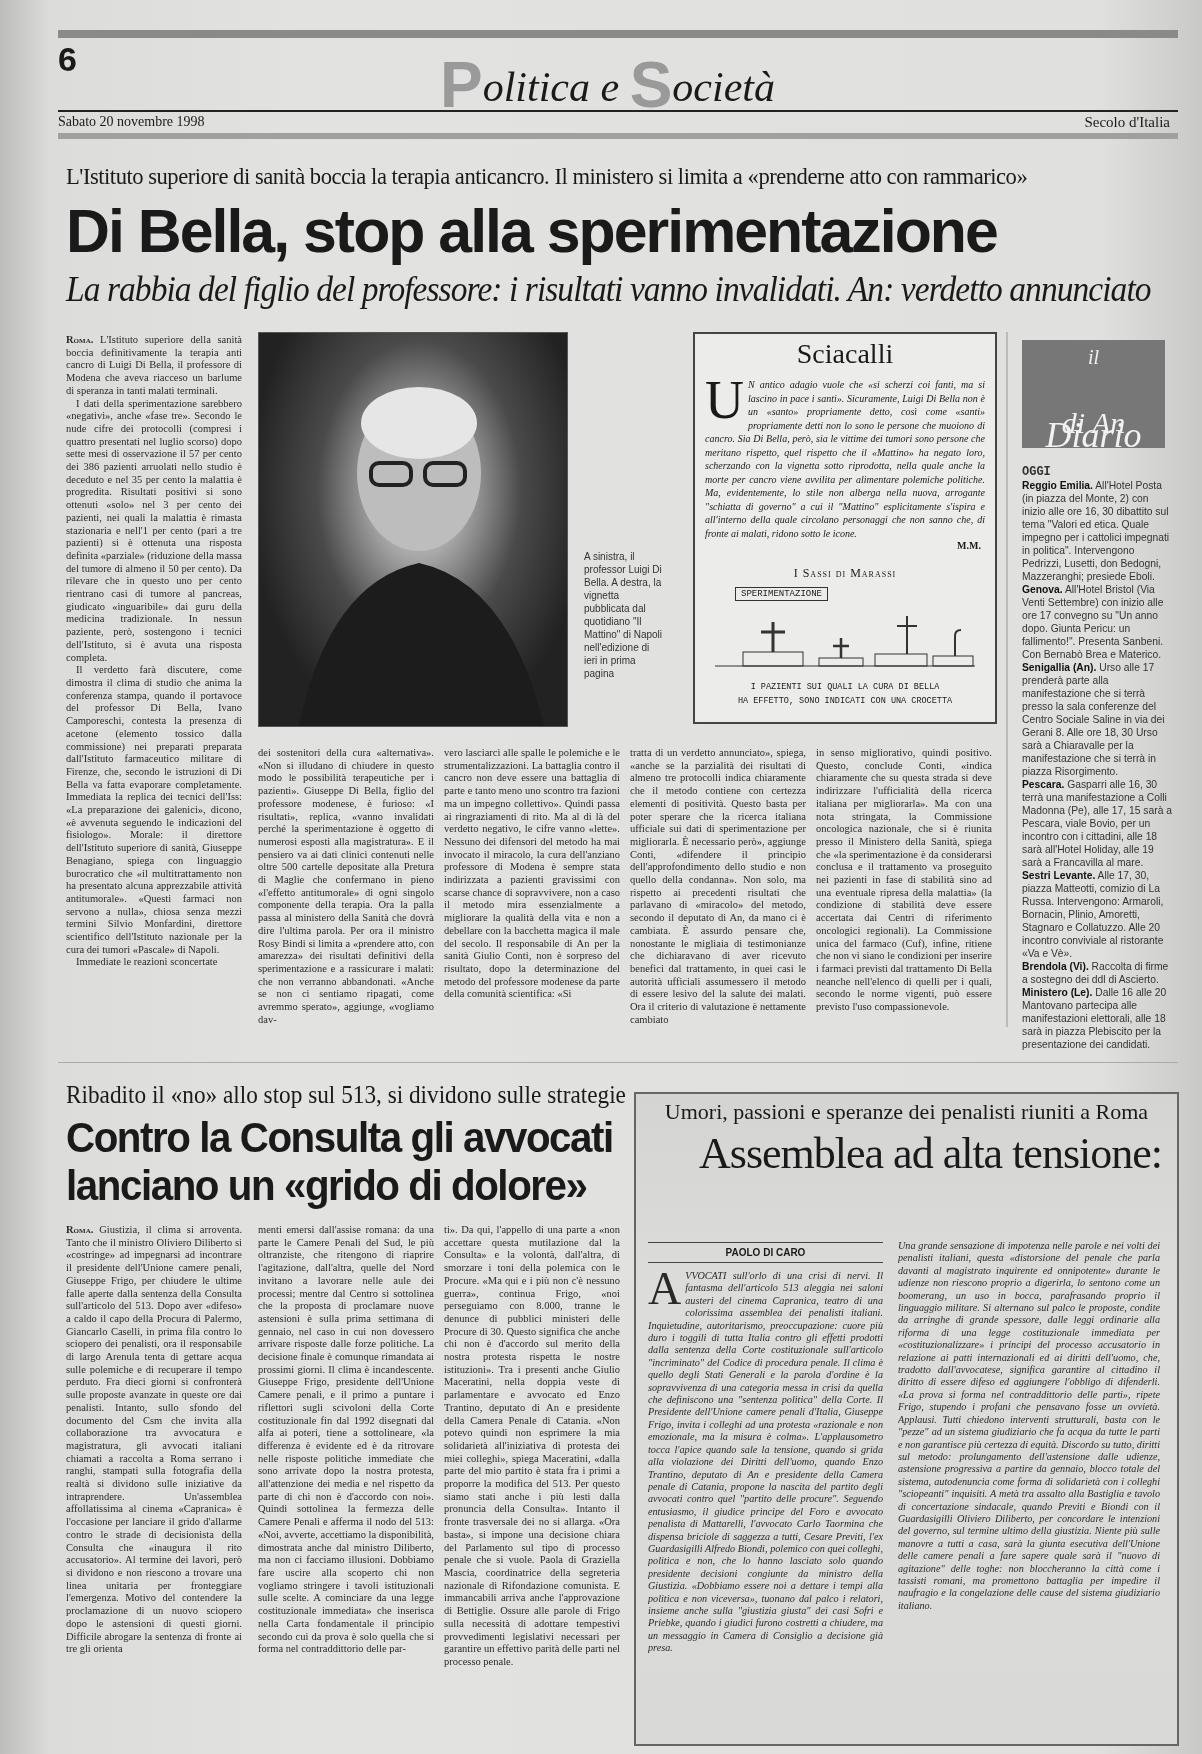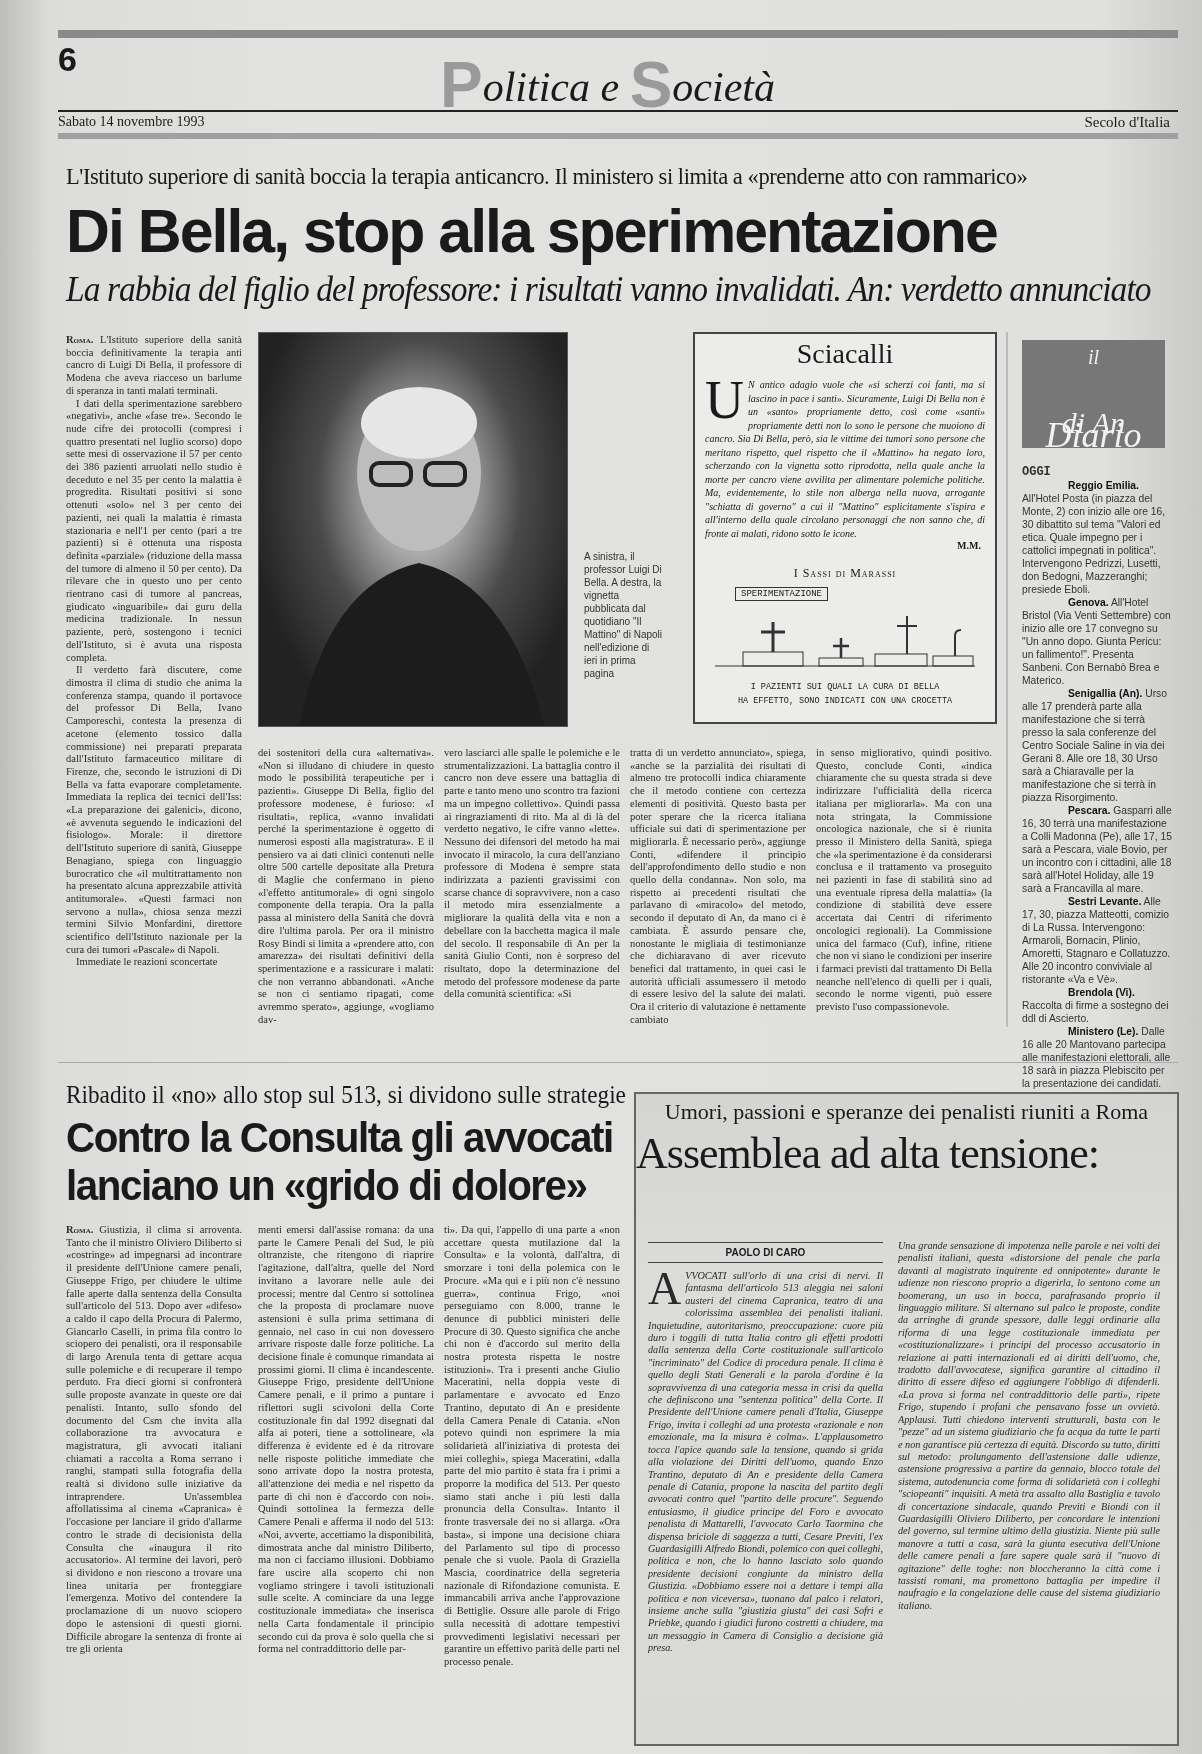--- a/index.html
+++ b/index.html
@@ -41,49 +41,49 @@
   .cartoon-label { position:absolute; left:40px; top:253px; border:1px solid #333; padding:1px 5px; font-family:"Liberation Mono", monospace; font-size:9px; }
   .cartoon-svg { position:absolute; left:20px; top:270px; width:260px; height:70px; }
   .cartoon-caption { position:absolute; left:10px; right:10px; top:346px; text-align:center; font-family:"Liberation Mono", monospace; font-size:8.5px; line-height:14px; }
 
   .diario-box { left:1022px; top:340px; width:143px; height:108px; background:#777; color:#f2f2f2; text-align:center; font-style:italic; }
   .diario-il { position:absolute; left:0; right:0; top:6px; font-size:20px; }
   .diario-main { position:absolute; left:0; right:0; top:26px; font-size:36px;margin-top:48px; }
   .diario-di { position:absolute; left:0; right:0; top:66px; font-size:30px; }
   .diario-col { left:1022px; top:466px; width:150px; font-family:"Liberation Sans", sans-serif; font-size:10.3px; line-height:13px; color:#333; }
   .diario-col .oggi { font-weight:bold; font-size:12px;font-family:Liberation Mono, monospace; }
-  .diario-col b { color:#111;margin-left:46px; }
+  .diario-col b { color:#111; }
   .side-rule { left:1006px; top:332px; width:2px; height:695px; background:#bbb; }
 
   .rule-sep { left:58px; top:1062px; width:1120px; height:1px; background:#aaa; }
   .b-kicker { left:66px; top:1081px; font-size:25px; white-space:nowrap; transform:scaleX(0.93); transform-origin:left; }
   .b-head { left:66px; font-family:"Liberation Sans", sans-serif; font-weight:bold; font-size:42px; letter-spacing:-1.5px; white-space:nowrap; transform:scaleX(0.96); transform-origin:left; }
   .b-head.l1 { top:1114px; } .b-head.l2 { top:1162px; }
 
   .boxR { left:634px; top:1092px; width:541px; height:650px; border:2px solid #666; background:linear-gradient(180deg,#d4d4d2,#dcdcda 200px,#d9d9d7); }
   .r-kicker { position:absolute; left:0; right:0; top:5px; text-align:center; font-size:22px; white-space:nowrap; }
-  .r-head { position:absolute; left:0; right:15px; text-align:left; font-size:44px; white-space:nowrap; letter-spacing:-1px; }
+  .r-head { position:absolute; left:0; right:15px; text-align:right; font-size:44px; white-space:nowrap; letter-spacing:-1px; }
   .r-head.l1 { top:34px; } .r-head.l2 { top:86px; }
   .byline { position:absolute; left:12px; width:235px; top:148px; border-top:1px solid #444; border-bottom:1px solid #444; padding:4px 0; text-align:center; font-family:"Liberation Sans", sans-serif; font-weight:bold; font-size:10px; }
   .r-col { position:absolute; font-style:italic; font-size:10.2px; line-height:12.4px; text-align:justify; color:#2a2a2a; }
   .r-col p { margin:0; text-indent:10px; }
   .r-col .dropA { float:left; font-size:46px; line-height:38px; font-style:normal; margin-right:4px; }
 </style>
 </head>
 <body>
 
 <div class="page">
 
   <div class="abs rule-top"></div>
   <div class="abs page-num">6</div>
   <div class="abs section">
     <span class="big">P</span><span>olitica e </span><span class="big">S</span><span>ocietà</span>
   </div>
   <div class="abs rule-mid"></div>
-  <div class="abs date">Sabato 14 novembre 1993</div>
+  <div class="abs date">Sabato 20 novembre 1998</div>
   <div class="abs masthead">Secolo d'Italia</div>
   <div class="abs rule-low"></div>
 
   <div class="abs kicker">L'Istituto superiore di sanità boccia la terapia anticancro. Il ministero si limita a «prenderne atto con rammarico»</div>
   <div class="abs headline">Di Bella, stop alla sperimentazione</div>
   <div class="abs subhead">La rabbia del figlio del professore: i risultati vanno invalidati. An: verdetto annunciato</div>
 
   <div class="abs col" style="left:66px; top:334px; width:176px; height:705px; overflow:hidden;">
     <p class="first"><span class="dateline">Roma.</span> <span>L'Istituto superiore della sanità boccia definitivamente la terapia anti cancro di Luigi Di Bella, il professore di Modena che aveva riacceso un barlume di speranza in tanti malati terminali.</span></p>
     <p>I dati della sperimentazione sarebbero «negativi», anche «fase tre». Secondo le nude cifre dei protocolli (compresi i quattro presentati nel luglio scorso) dopo sette mesi di osservazione il 57 per cento dei 386 pazienti arruolati nello studio è deceduto e nel 35 per cento la malattia è progredita. Risultati positivi si sono ottenuti «solo» nel 3 per cento dei pazienti, nei quali la malattia è rimasta stazionaria e nell'1 per cento (pari a tre pazienti) si è ottenuta una risposta definita «parziale» (riduzione della massa del tumore di almeno il 50 per cento). Da rilevare che in questo uno per cento rientrano casi di tumore al pancreas, giudicato «inguaribile» dai guru della medicina tradizionale. In nessun paziente, però, sostengono i tecnici dell'Istituto, si è avuta una risposta completa.</p>

